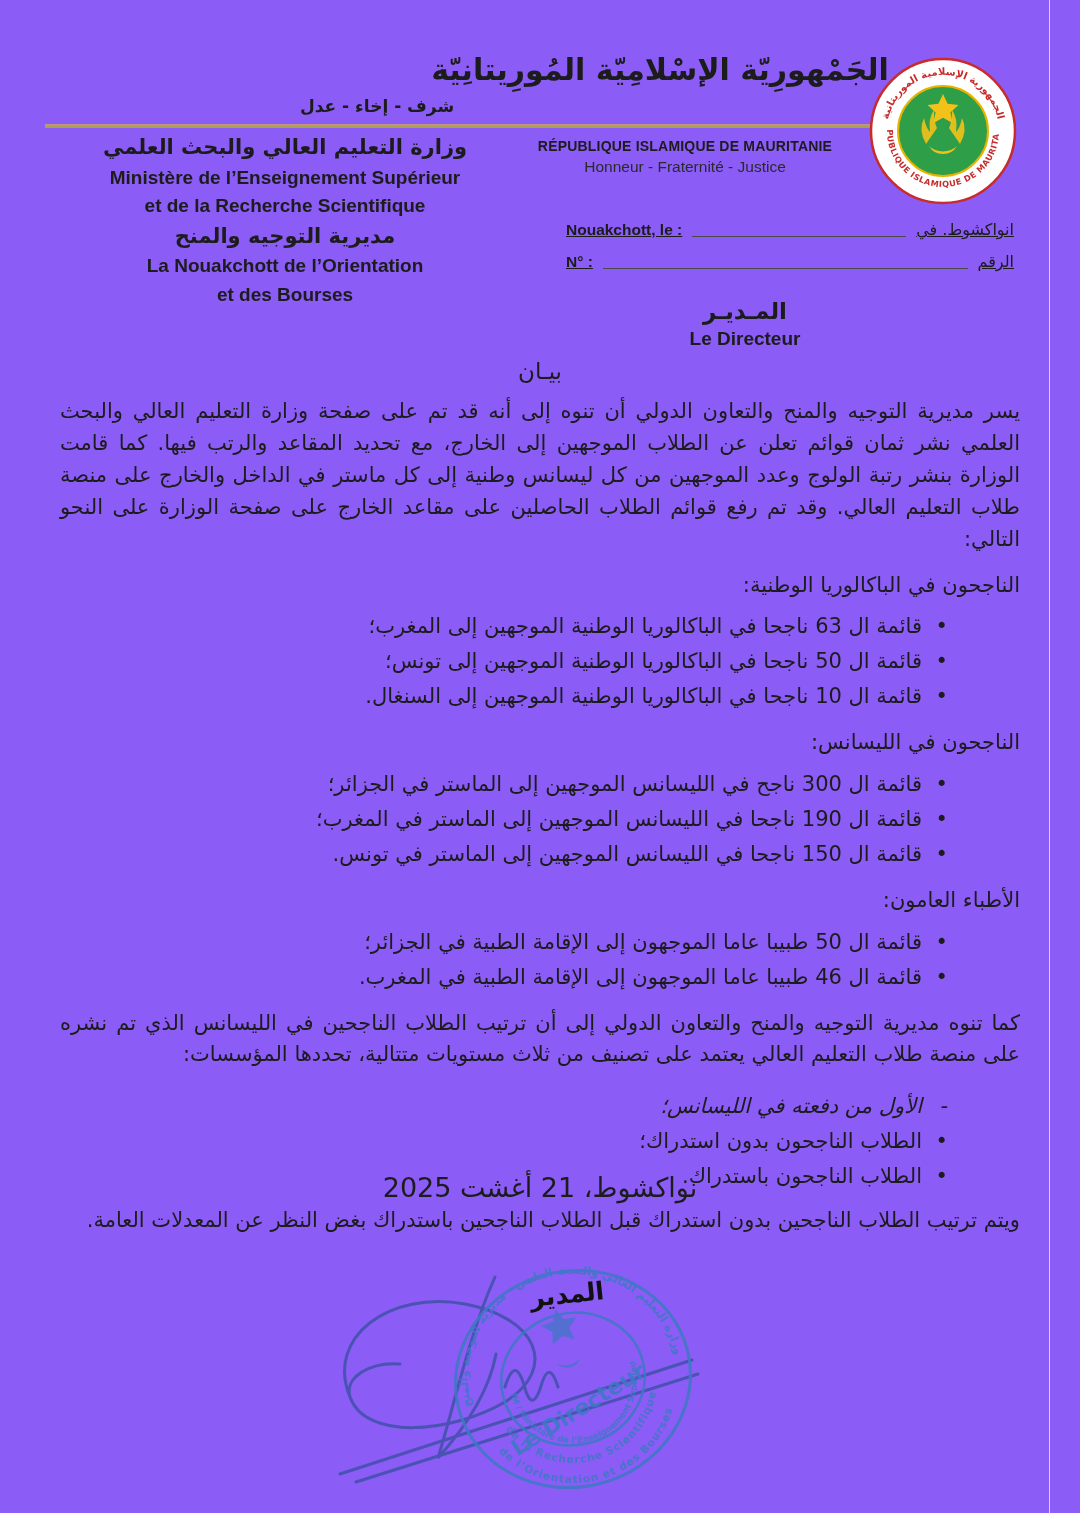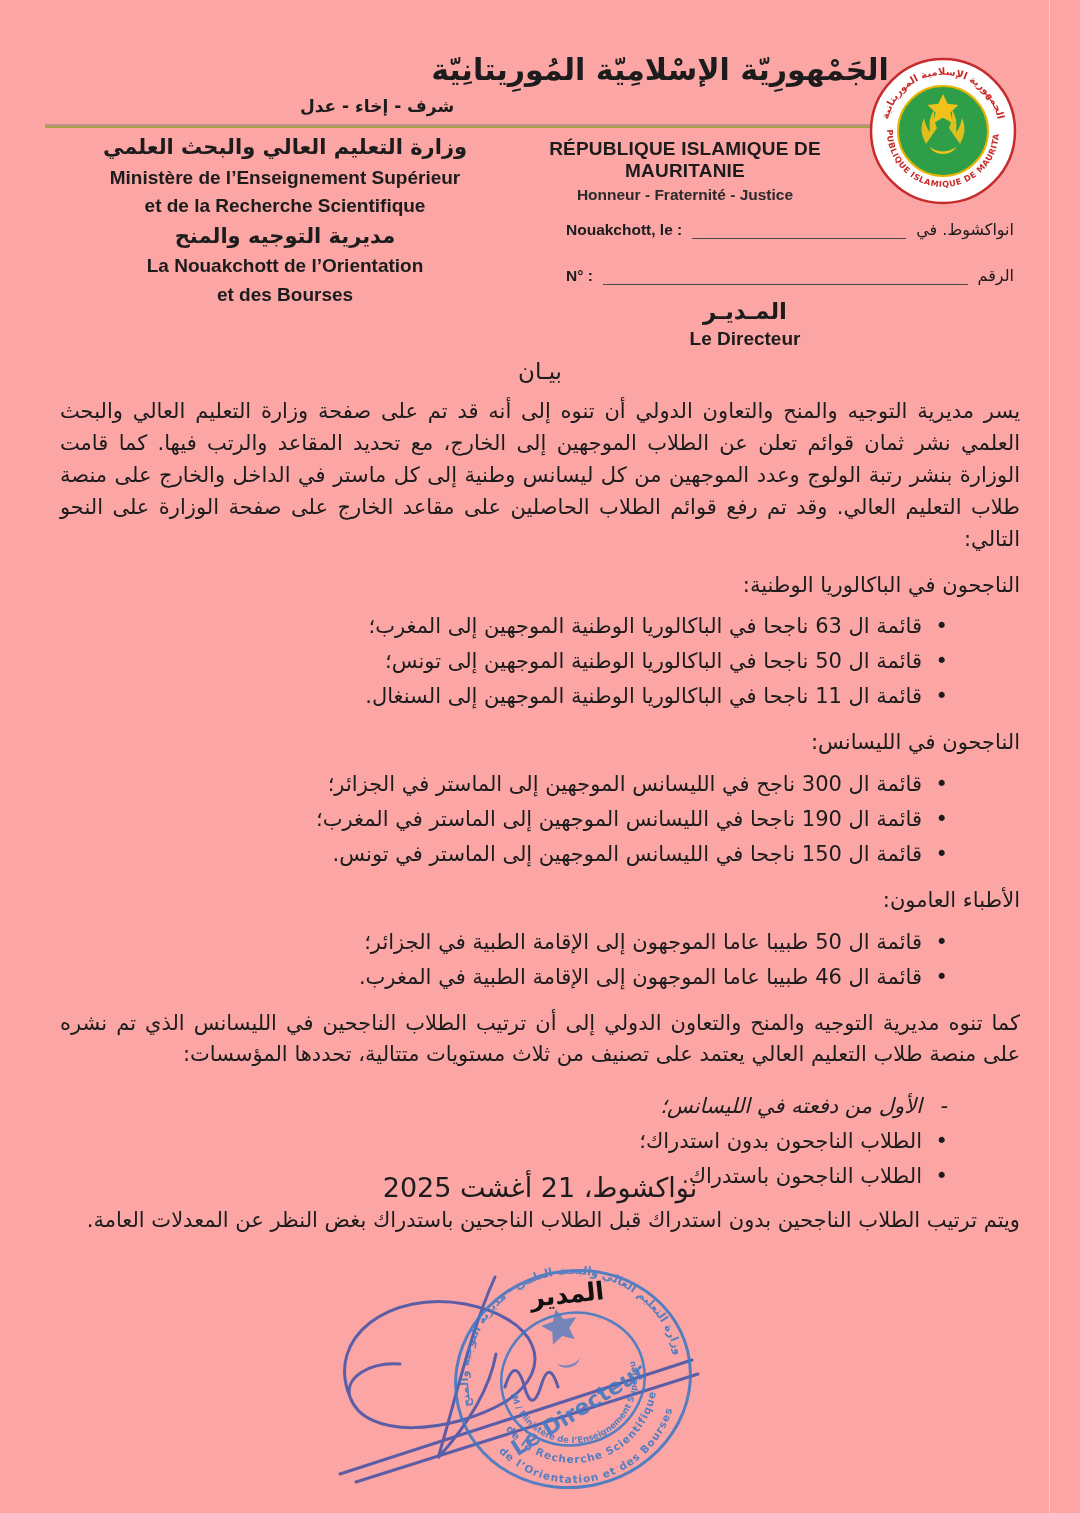--- a/index.html
+++ b/index.html
@@ -1,19 +1,19 @@
 <!DOCTYPE html>
 <html lang="ar"><head>
 <meta charset="utf-8">
 <style>
   * { margin:0; padding:0; box-sizing:border-box; }
   html,body { background:#e8e8e8; }
   .page {
     position:relative; width:1080px; height:1513px; margin:0 auto;
-    background:#fca5a5; overflow:hidden; color:#1c1c1c;
+    background:#8b5cf6; overflow:hidden; color:#1c1c1c;
     font-family:"DejaVu Sans", sans-serif;
   }
   .scan-edge { position:absolute; top:0; bottom:0; width:1px; background:#d8d8d8; }
 
   
   .calligraphy {
     position:absolute; top:52px; left:300px; width:720px; text-align:center;
     font-size:30px; font-weight:bold; direction:rtl;
   }
   .motto-ar {
@@ -30,25 +30,25 @@
     position:absolute; top:132px; left:60px; width:450px; text-align:center;
     font-weight:bold; line-height:1.5;
   }
   .ministry-block .ar { font-size:21px; direction:rtl; }
   .ministry-block .fr { font-size:19px; font-family:"Liberation Sans", sans-serif; }
 
   .republic-block {
     position:absolute; top:138px; left:490px; width:390px; text-align:center;
     font-family:"Liberation Sans", sans-serif;
   }
-  .republic-block .title { font-size:19px; font-weight:bold; letter-spacing:.2px; }
-  .republic-block .motto { font-size:15.5px; font-weight:bold; margin-top:4px; color:#2a2a2a; }
+  .republic-block .title { font-size:14px; font-weight:bold; letter-spacing:.2px; }
+  .republic-block .motto { font-size:15.5px; font-weight:normal; margin-top:4px; color:#2a2a2a; }
 
   .ref-lines { position:absolute; top:220px; left:566px; width:448px; font-size:15.5px; }
-  .ref-row { display:flex; align-items:flex-end; margin-bottom:27px; }
+  .ref-row { display:flex; align-items:center; margin-bottom:13px;text-decoration:underline; }
   .ref-row .lat { font-family:"Liberation Sans", sans-serif; font-weight:bold; white-space:nowrap; }
   .ref-row .ar-lab { direction:rtl; white-space:nowrap; font-size:16px; }
   .blank-line { flex:1; border-bottom:1.6px solid #4a4a4a; height:15px; margin:0 10px; }
 
   .director-head { position:absolute; top:298px; left:640px; width:210px; text-align:center; }
   .director-head .ar { font-size:23px; font-weight:bold; direction:rtl; letter-spacing:2px; }
   .director-head .fr { font-size:19px; font-weight:bold; font-family:"Liberation Sans", sans-serif; margin-top:4px; }
 
   .doc-title { position:absolute; top:358px; left:0; width:1080px; text-align:center;
     font-size:23px; direction:rtl; }
@@ -147,21 +147,21 @@
 
   <div class="doc-title">بيـان</div>
 
   <div class="body-text">
     <p class="just">يسر مديرية التوجيه والمنح والتعاون الدولي أن تنوه إلى أنه قد تم على صفحة وزارة التعليم العالي والبحث العلمي نشر ثمان قوائم تعلن عن الطلاب الموجهين إلى الخارج، مع تحديد المقاعد والرتب فيها. كما قامت الوزارة بنشر رتبة الولوج وعدد الموجهين من كل ليسانس وطنية إلى كل ماستر في الداخل والخارج على منصة طلاب التعليم العالي. وقد تم رفع قوائم الطلاب الحاصلين على مقاعد الخارج على صفحة الوزارة على النحو التالي:</p>
 
     <div class="sec-heading">الناجحون في الباكالوريا الوطنية:</div>
     <ul class="doc-list">
       <li>قائمة ال 63 ناجحا في الباكالوريا الوطنية الموجهين إلى المغرب؛</li>
       <li>قائمة ال 50 ناجحا في الباكالوريا الوطنية الموجهين إلى تونس؛</li>
-      <li>قائمة ال 11 ناجحا في الباكالوريا الوطنية الموجهين إلى السنغال.</li>
+      <li>قائمة ال 10 ناجحا في الباكالوريا الوطنية الموجهين إلى السنغال.</li>
     </ul>
 
     <div class="sec-heading">الناجحون في الليسانس:</div>
     <ul class="doc-list">
       <li>قائمة ال 300 ناجح في الليسانس الموجهين إلى الماستر في الجزائر؛</li>
       <li>قائمة ال 190 ناجحا في الليسانس الموجهين إلى الماستر في المغرب؛</li>
       <li>قائمة ال 150 ناجحا في الليسانس الموجهين إلى الماستر في تونس.</li>
     </ul>
 
     <div class="sec-heading">الأطباء العامون:</div>

